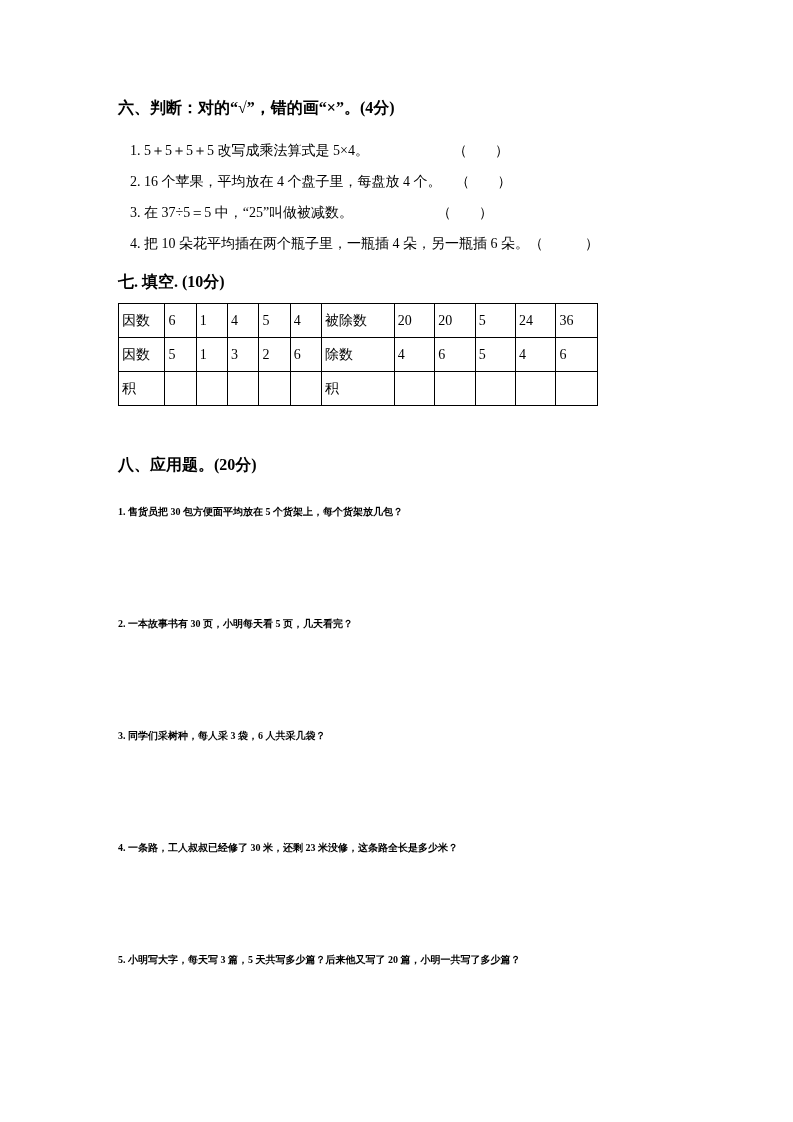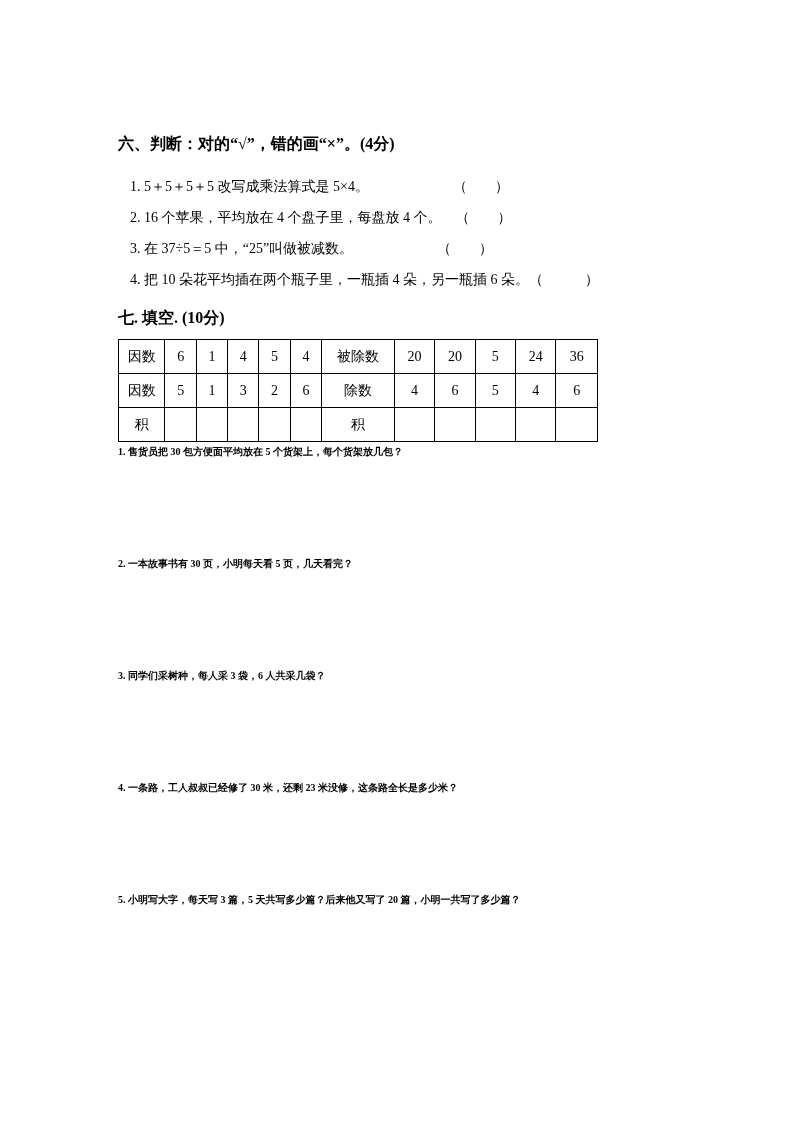--- a/index.html
+++ b/index.html
@@ -13,21 +13,20 @@
     color: #000000;
     font-family: "Liberation Serif", serif;
     padding: 97px 100px 40px 118px;
     overflow: hidden;
   }
   .sec-h {
     font-size: 16px;
     font-weight: bold;
     line-height: 22px;
     font-family: "Liberation Serif", serif;
-    margin-top: 36px;
   }
   .sec-h-judge { margin-bottom: 16px; }
   .judge-list { padding-left: 12px; }
   .judge-item {
     font-size: 14px;
     line-height: 31px;
     white-space: pre-wrap;
   }
   .sec-h-fill { margin-top: 12px; }
   .fill-table {
@@ -35,21 +34,21 @@
     border-collapse: collapse;
     table-layout: fixed;
     width: 480px;
     font-size: 14px;
   }
   .fill-table td {
     border: 1px solid #000000;
     height: 34px;
     padding: 2px 3px;
     vertical-align: middle;
-    text-align: center;
+    text-align: left;
     overflow: hidden;
     white-space: nowrap;
   }
   .sec-h-word { margin-top: 48px; margin-bottom: 26px; }
   .word-item {
     font-size: 10px;
     line-height: 20px;
     margin-bottom: 92px;
     white-space: pre-wrap;
     font-weight: bold;
@@ -126,20 +125,21 @@
           <td>积</td>
           <td></td>
           <td></td>
           <td></td>
           <td></td>
           <td></td>
         </tr>
       </tbody>
   </table>
 
+  <h2 class="sec-h sec-h-word">八、应用题。(20分)</h2>
 
   <div class="word-list">
     <p class="word-item">1. 售货员把 30 包方便面平均放在 5 个货架上，每个货架放几包？</p>
     <p class="word-item">2. 一本故事书有 30 页，小明每天看 5 页，几天看完？</p>
     <p class="word-item">3. 同学们采树种，每人采 3 袋，6 人共采几袋？</p>
     <p class="word-item">4. 一条路，工人叔叔已经修了 30 米，还剩 23 米没修，这条路全长是多少米？</p>
     <p class="word-item">5. 小明写大字，每天写 3 篇，5 天共写多少篇？后来他又写了 20 篇，小明一共写了多少篇？</p>
   </div>
 
 </div>

